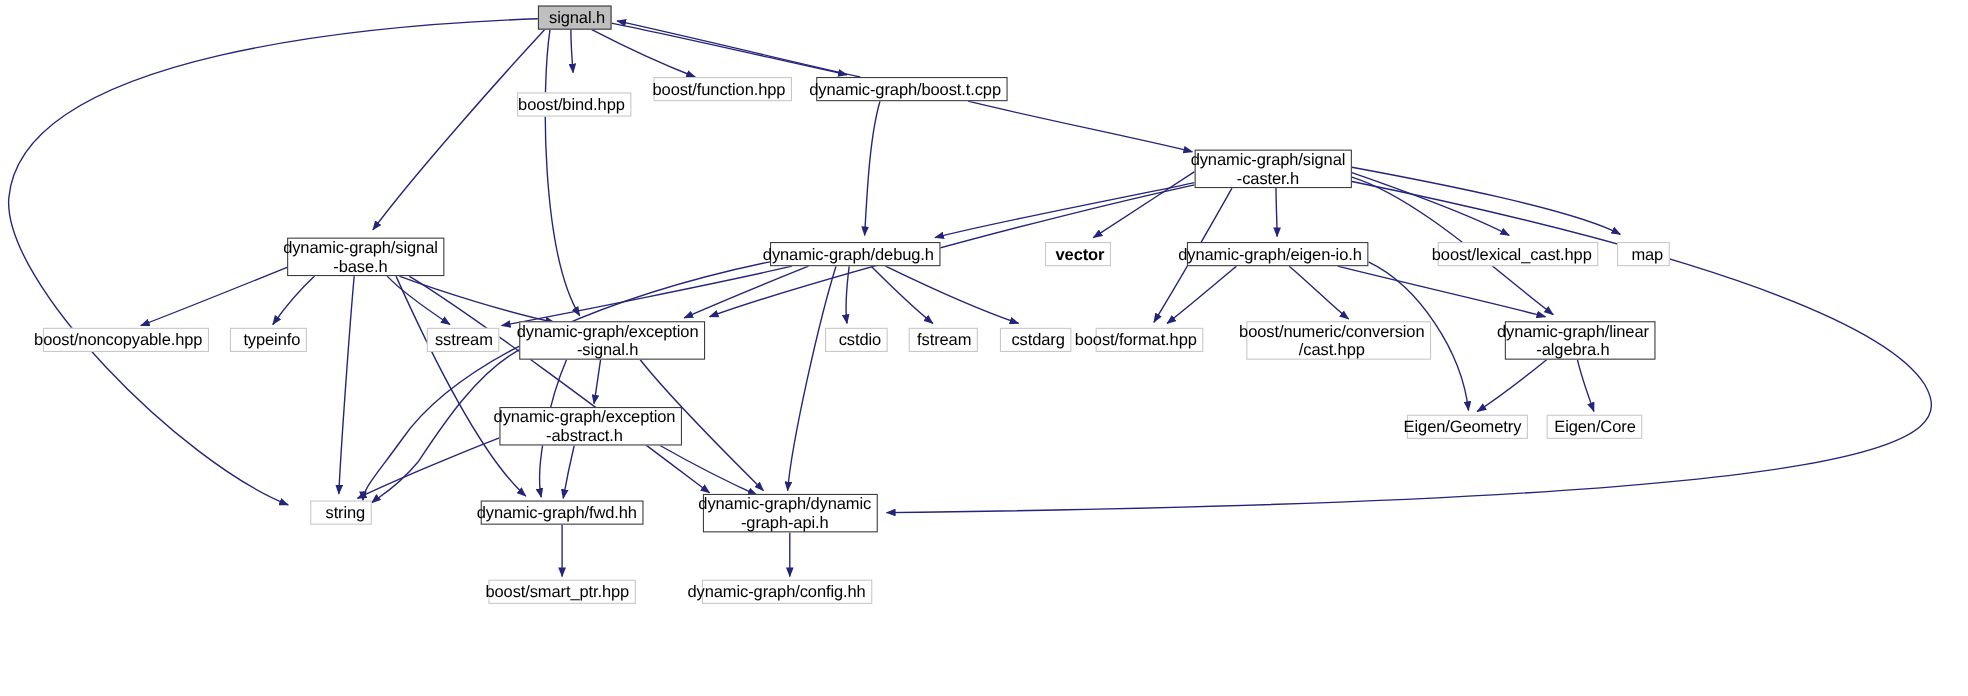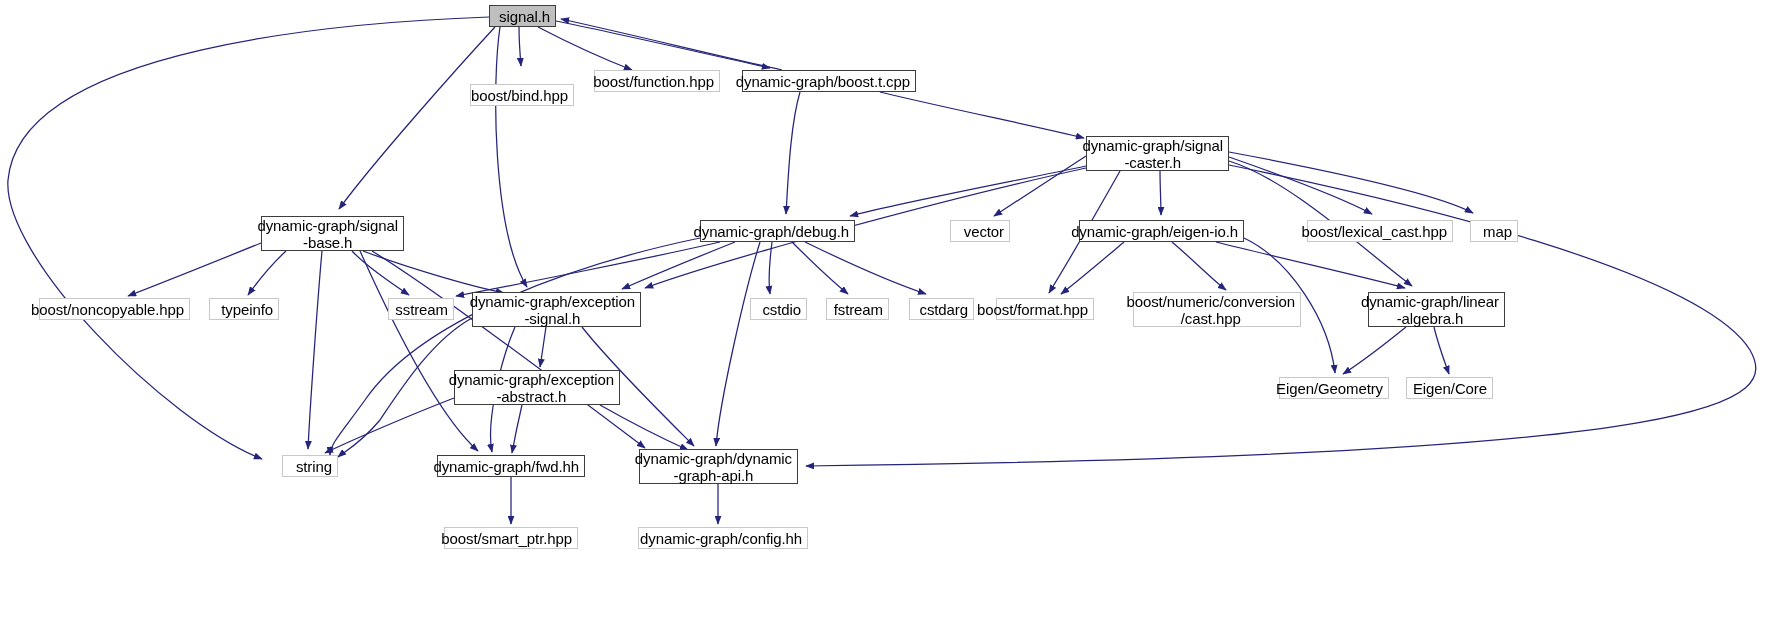--- a/index.html
+++ b/index.html
@@ -116,21 +116,21 @@
   <div id="nodes-layer">
       <div class="node current" style="left: 489px; top: 5px; width: 67px; height: 22px;"><span class="node-label">signal.h</span></div>
       <div class="node plain" style="left: 470px; top: 84px; width: 104px; height: 22px;"><span class="node-label">boost/bind.hpp</span></div>
       <div class="node plain" style="left: 594px; top: 70px; width: 126px; height: 22px;"><span class="node-label">boost/function.hpp</span></div>
       <div class="node strong" style="left: 742px; top: 70px; width: 174px; height: 22px;"><span class="node-label">dynamic-graph/boost.t.cpp</span></div>
       <div class="node strong" style="left: 1086px; top: 136px; width: 143px; height: 35px;"><span class="node-label">dynamic-graph/signal
 -caster.h</span></div>
       <div class="node strong" style="left: 261px; top: 216px; width: 143px; height: 35px;"><span class="node-label">dynamic-graph/signal
 -base.h</span></div>
       <div class="node strong" style="left: 700px; top: 220px; width: 155px; height: 22px; padding-left: 21px;"><span class="node-label">dynamic-graph/debug.h</span></div>
-      <div class="node plain" style="left: 950px; top: 220px; width: 60px; height: 22px;"><span class="node-label">vector</span></div>
+      <div class="node plain" style="left: 950px; top: 220px; width: 60px; height: 22px; font-weight: bold;"><span class="node-label">vector</span></div>
       <div class="node strong" style="left: 1079px; top: 220px; width: 165px; height: 22px;"><span class="node-label">dynamic-graph/eigen-io.h</span></div>
       <div class="node plain" style="left: 1307px; top: 220px; width: 146px; height: 22px;"><span class="node-label">boost/lexical_cast.hpp</span></div>
       <div class="node plain" style="left: 1470px; top: 220px; width: 48px; height: 22px;"><span class="node-label">map</span></div>
       <div class="node plain" style="left: 39px; top: 298px; width: 151px; height: 22px;"><span class="node-label">boost/noncopyable.hpp</span></div>
       <div class="node plain" style="left: 209px; top: 298px; width: 70px; height: 22px;"><span class="node-label">typeinfo</span></div>
       <div class="node plain" style="left: 388px; top: 298px; width: 66px; height: 22px;"><span class="node-label">sstream</span></div>
       <div class="node strong" style="left: 472px; top: 292px; width: 169px; height: 35px;"><span class="node-label">dynamic-graph/exception
 -signal.h</span></div>
       <div class="node plain" style="left: 750px; top: 298px; width: 57px; height: 22px;"><span class="node-label">cstdio</span></div>
       <div class="node plain" style="left: 826px; top: 298px; width: 63px; height: 22px;"><span class="node-label">fstream</span></div>
@@ -142,15 +142,15 @@
 -algebra.h</span></div>
       <div class="node strong" style="left: 454px; top: 370px; width: 166px; height: 35px;"><span class="node-label">dynamic-graph/exception
 -abstract.h</span></div>
       <div class="node plain" style="left: 1279px; top: 377px; width: 110px; height: 22px;"><span class="node-label">Eigen/Geometry</span></div>
       <div class="node plain" style="left: 1406px; top: 377px; width: 87px; height: 22px;"><span class="node-label">Eigen/Core</span></div>
       <div class="node plain" style="left: 282px; top: 455px; width: 56px; height: 22px;"><span class="node-label">string</span></div>
       <div class="node strong" style="left: 437px; top: 455px; width: 148px; height: 22px;"><span class="node-label">dynamic-graph/fwd.hh</span></div>
       <div class="node strong" style="left: 639px; top: 449px; width: 159px; height: 35px;"><span class="node-label">dynamic-graph/dynamic
 -graph-api.h</span></div>
       <div class="node plain" style="left: 444px; top: 527px; width: 134px; height: 22px;"><span class="node-label">boost/smart_ptr.hpp</span></div>
-      <div class="node plain" style="left: 638px; top: 527px; width: 170px; height: 22px; padding-left: 39px;"><span class="node-label">dynamic-graph/config.hh</span></div>
+      <div class="node plain" style="left: 638px; top: 527px; width: 155px; height: 22px; padding-left: 39px;"><span class="node-label">dynamic-graph/config.hh</span></div>
     </div>
 </div>
 
 </body></html>

